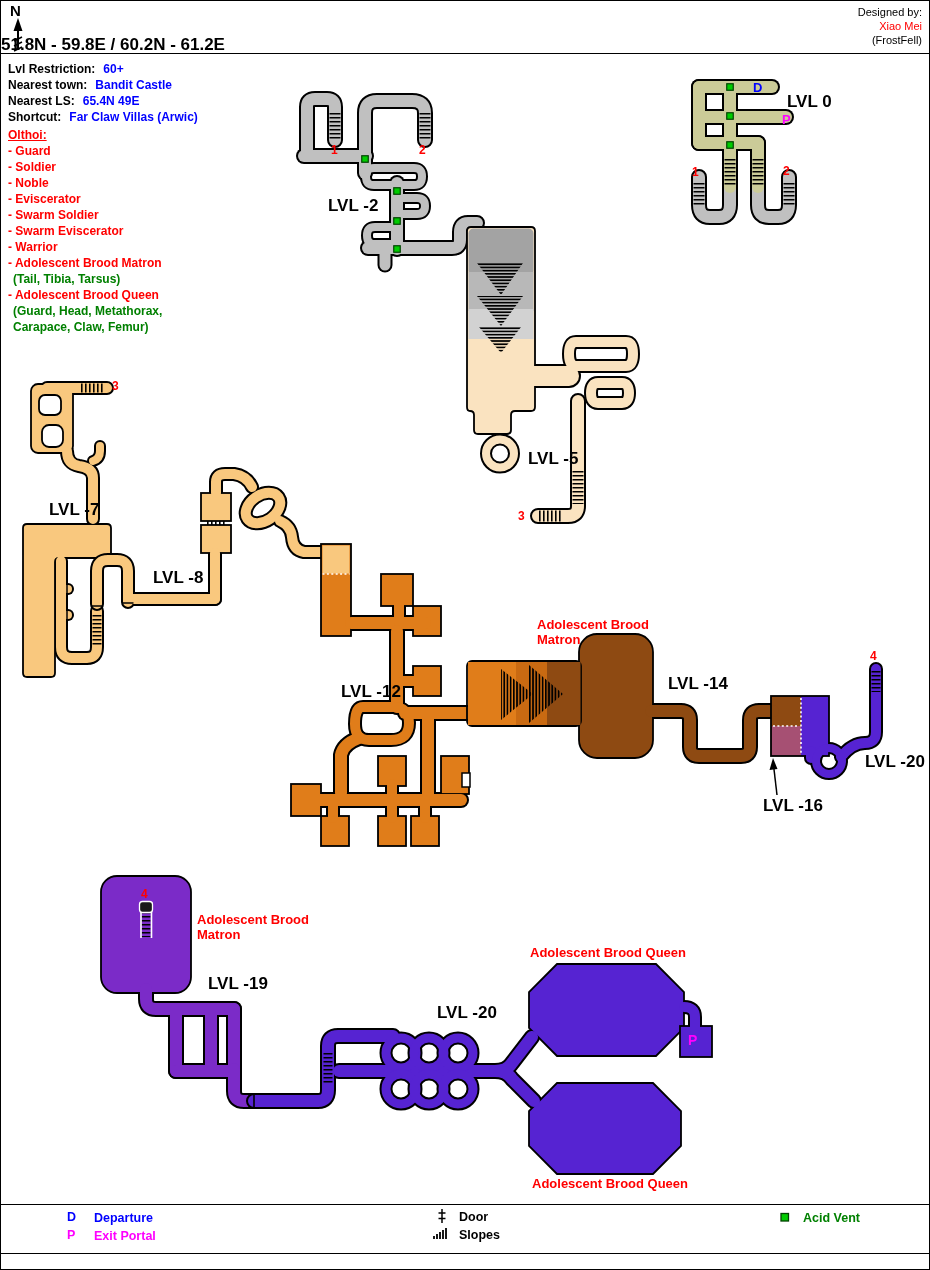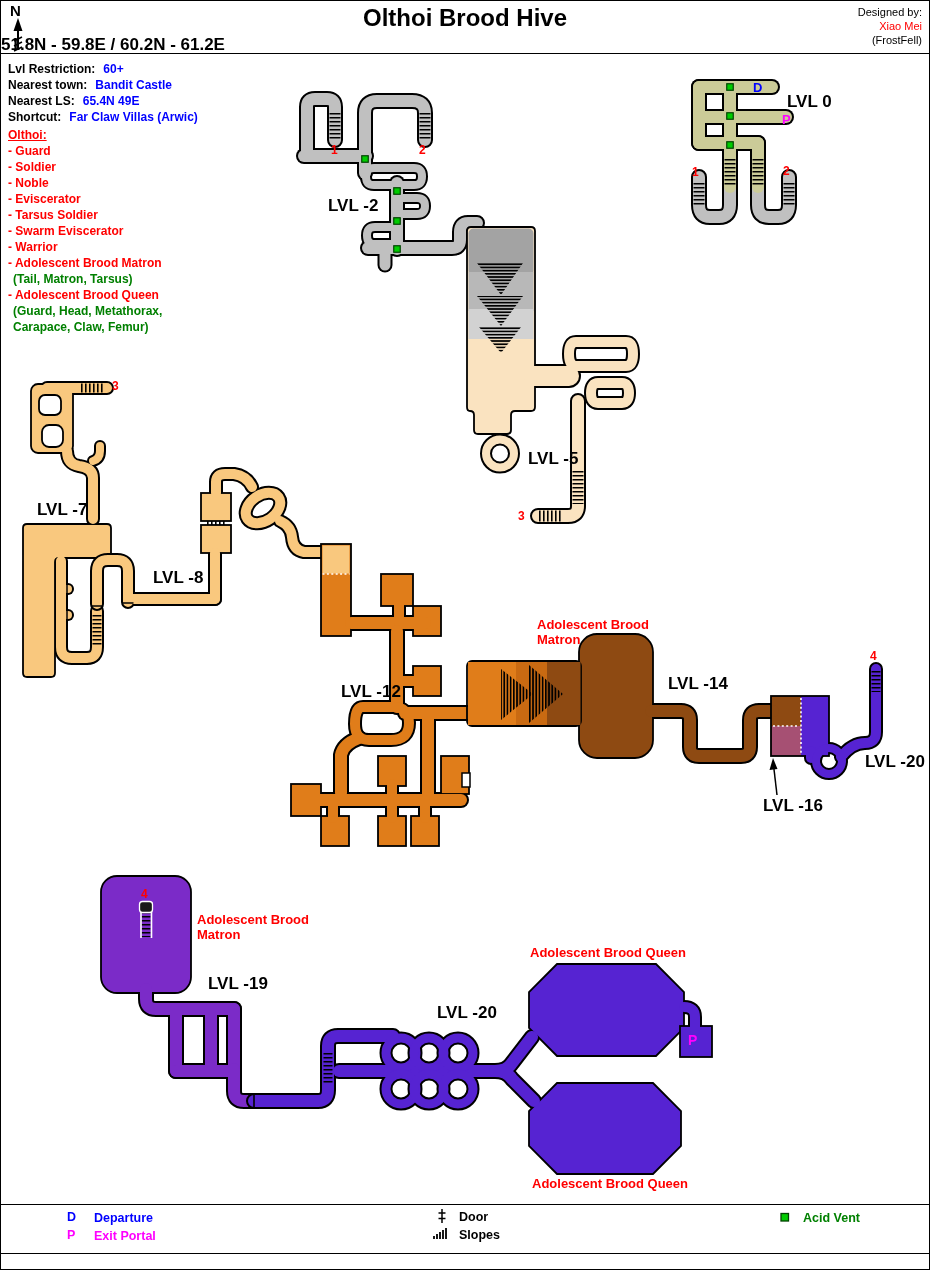--- a/index.html
+++ b/index.html
@@ -461,52 +461,51 @@
     <path d="M433,1235 V1238"></path>
         <path d="M436,1233 V1238"></path>
         <path d="M439,1231 V1238"></path>
         <path d="M442,1229 V1238"></path>
         <path d="M445,1227 V1238"></path>
   </g>
   <rect x="780" y="1212.5" width="7.5" height="7.5" stroke="#004400" stroke-width="1.3" fill="#00CC00"></rect>
 </svg>
 
 <div class="north-n">N</div>
-<div class="title">Olthoi Brood Hive</div>
 <div class="coords">51.8N - 59.8E  /  60.2N - 61.2E</div>
 <div class="designer">
   <div>Designed by:</div>
   <div class="red">Xiao Mei</div>
   <div>(FrostFell)</div>
 </div>
 
 <div class="info">
   <div class="irow"><span class="ilab">Lvl Restriction:</span><span class="ival blue">60+</span></div>
   <div class="irow"><span class="ilab">Nearest town:</span><span class="ival blue">Bandit Castle</span></div>
   <div class="irow"><span class="ilab">Nearest LS:</span><span class="ival blue">65.4N 49E</span></div>
   <div class="irow"><span class="ilab">Shortcut:</span><span class="ival blue">Far Claw Villas (Arwic)</span></div>
   <div class="olthoi-h red">Olthoi:</div>
   <div class="red">- Guard</div>
   <div class="red">- Soldier</div>
   <div class="red">- Noble</div>
   <div class="red">- Eviscerator</div>
-  <div class="red">-  Tarsus Soldier</div>
+  <div class="red">-  Swarm Soldier</div>
   <div class="red">- Swarm Eviscerator</div>
   <div class="red">- Warrior</div>
   <div class="red">- Adolescent Brood Matron</div>
-  <div class="green drops">(Tail, Matron, Tarsus)</div>
+  <div class="green drops">(Tail, Tibia, Tarsus)</div>
   <div class="red">- Adolescent Brood Queen</div>
   <div class="green drops">(Guard, Head, Metathorax,</div>
   <div class="green drops">Carapace, Claw, Femur)</div>
 </div>
 
 <div class="lab" style="left:327px;top:195px">LVL -2</div>
 <div class="lab" style="left:786px;top:91px">LVL 0</div>
 <div class="lab" style="left:527px;top:448px">LVL -5</div>
-<div class="lab" style="left:36px;top:499px">LVL -7</div>
+<div class="lab" style="left:48px;top:499px">LVL -7</div>
 <div class="lab" style="left:152px;top:567px">LVL -8</div>
 <div class="lab" style="left:340px;top:681px">LVL -12</div>
 <div class="lab" style="left:667px;top:673px">LVL -14</div>
 <div class="lab" style="left:762px;top:795px">LVL -16</div>
 <div class="lab" style="left:864px;top:751px">LVL -20</div>
 <div class="lab" style="left:207px;top:973px">LVL -19</div>
 <div class="lab" style="left:436px;top:1002px">LVL -20</div>
 
 <div class="mnum" style="left:330px;top:142px">1</div>
 <div class="mnum" style="left:418px;top:142px">2</div>

